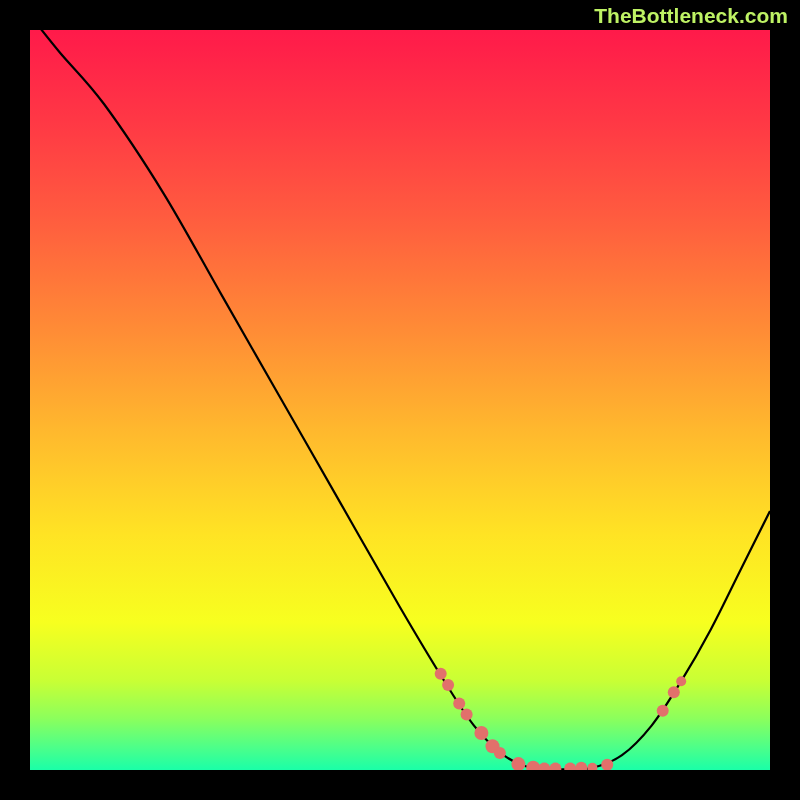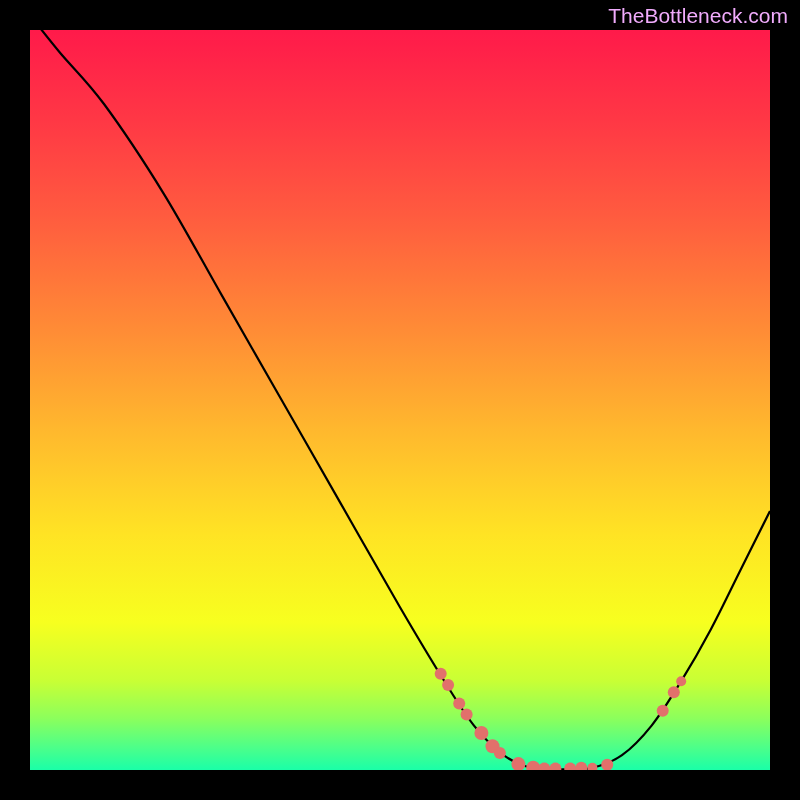--- a/index.html
+++ b/index.html
@@ -13,23 +13,23 @@
   }
   .container {
     position: relative;
     width: 800px;
     height: 800px;
   }
   .watermark {
     position: absolute;
     top: 4px;
     right: 12px;
-    color: #f0abfc;
+    color: #bef264;
     font-size: 21px;
-    font-weight: normal;
+    font-weight: bold;
     z-index: 10;
   }
   svg {
     display: block;
   }
 </style>
 </head>
 <body>
 
 <div class="container">

